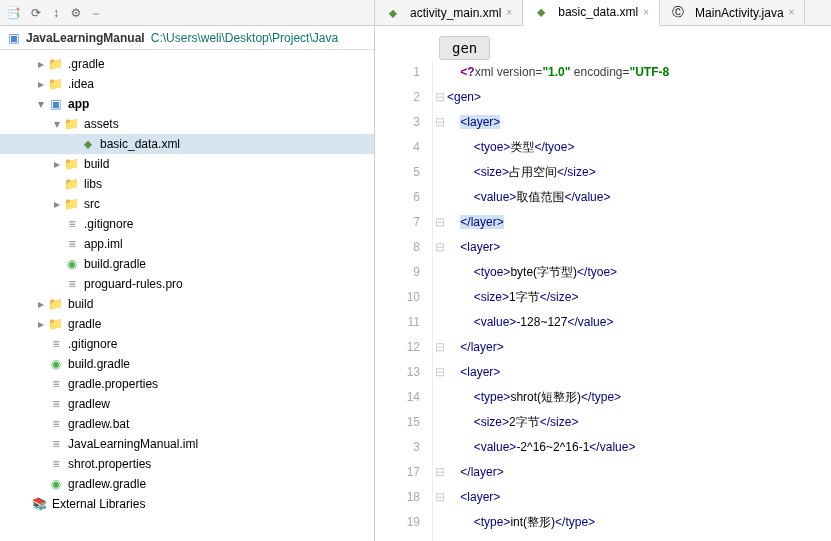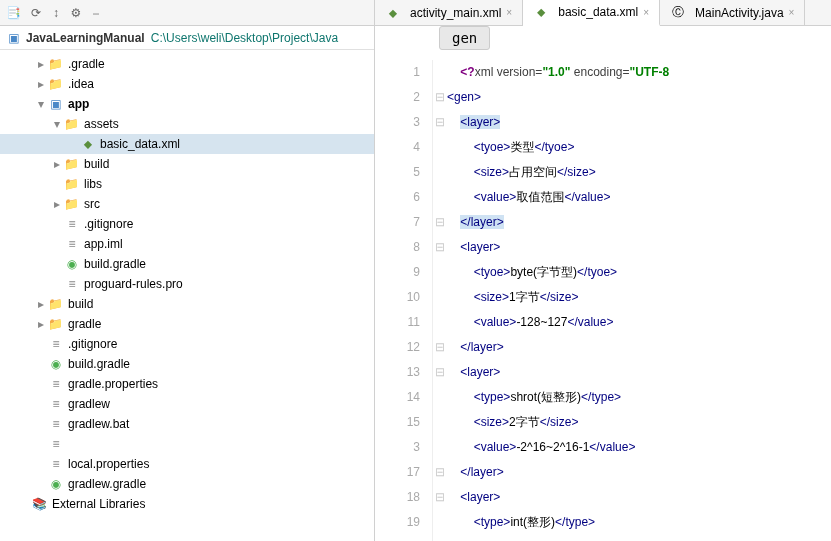--- a/index.html
+++ b/index.html
@@ -22,21 +22,21 @@
 .xml-f{color:#5a8f3d}
 .txt-f{color:#888}
 .gradle-f{color:#4caf50}
 .bold{font-weight:bold}
 .lib-ico{color:#888}
 .panel-right{flex:1;display:flex;flex-direction:column;background:#fff}
 .tabs{display:flex;height:26px;border-bottom:1px solid #d0d0d0;background:#f5f5f5}
 .tab{display:flex;align-items:center;padding:0 10px;border-right:1px solid #d0d0d0;gap:5px;cursor:pointer}
 .tab.active{background:#fff;border-bottom:2px solid #fff;margin-bottom:-1px}
 .tab .close{color:#999;font-size:10px}
-.crumb{height:34px;display:flex;align-items:flex-start;padding-left:64px}
+.crumb{height:34px;display:flex;align-items:flex-end;padding-left:64px}
 .crumb-box{background:#e8e8e8;border:1px solid #ccc;border-radius:3px;padding:3px 12px;font-family:Consolas,monospace;font-size:14px}
 .editor{flex:1;display:flex;font-family:Consolas,"Courier New",monospace;font-size:15px;overflow:hidden}
 .gut{width:58px;text-align:right;padding-right:12px;color:#aaa;user-select:none;line-height:25px;border-right:1px solid #eee}
 .fold{width:14px;line-height:25px;color:#ccc;user-select:none;text-align:center;font-size:10px}
 .code{flex:1;line-height:25px;white-space:pre;overflow:hidden}
 .tag{color:#000080}
 .attr{color:#404040}
 .str{color:#008000;font-weight:bold}
 .txt{color:#000000}
 .pi{color:#800080;font-weight:bold}
@@ -150,25 +150,26 @@
         <span class="">gradlew</span>
       </div>
       <div class="tn" style="padding-left: 34px;">
         <span class="arrow none"></span>
         <span class="ficon txt-f">≡</span>
         <span class="">gradlew.bat</span>
       </div>
       <div class="tn" style="padding-left: 34px;">
         <span class="arrow none"></span>
         <span class="ficon txt-f">≡</span>
-      </div>
-      <div class="tn" style="padding-left: 34px;">
-        <span class="arrow none"></span>
-        <span class="ficon txt-f">≡</span>
-        <span class="">local.properties</span>
+        <span class="">JavaLearningManual.iml</span>
+      </div>
+      <div class="tn" style="padding-left: 34px;">
+        <span class="arrow none"></span>
+        <span class="ficon txt-f">≡</span>
+        <span class="">shrot.properties</span>
       </div>
       <div class="tn" style="padding-left: 34px;">
         <span class="arrow none"></span>
         <span class="ficon gradle-f">◉</span>
         <span class="">gradlew.gradle</span>
       </div>
       <div class="tn" style="padding-left: 18px;">
         <span class="arrow none"></span>
         <span class="ficon lib-ico">📚</span>
         <span class="">External Libraries</span>

